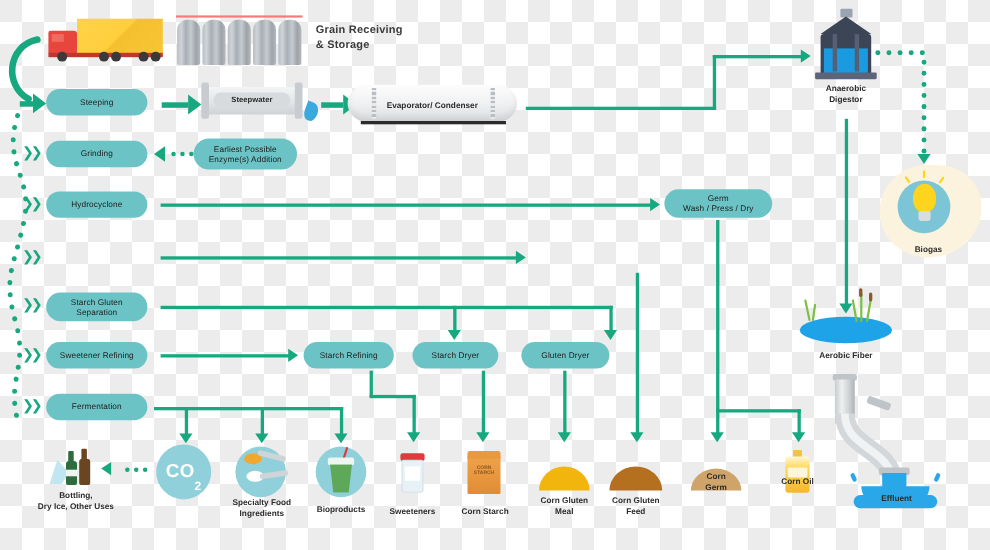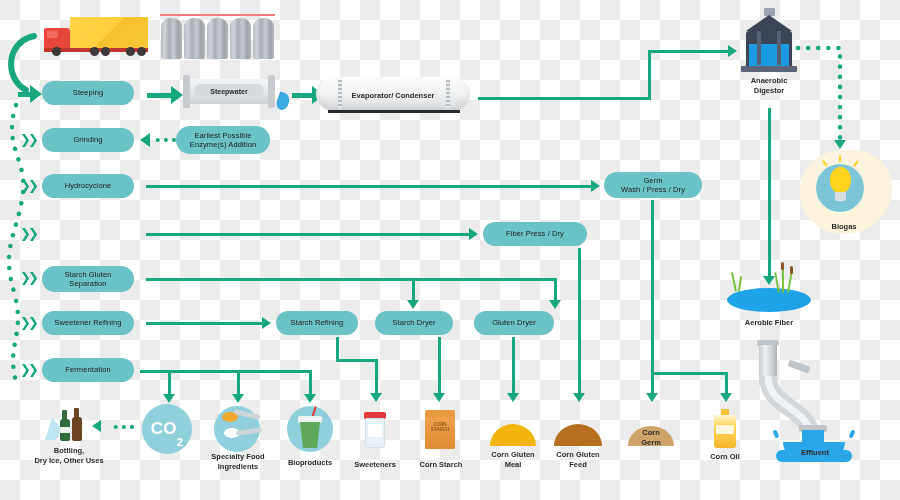--- a/index.html
+++ b/index.html
@@ -152,20 +152,22 @@
 
   <div>
     <div class="siloLine" style="left:160px;top:14px;width:115px;"></div>
     <div class="silo" style="left:161px;top:18px;width:21px;height:41px;"></div>
     <div class="silo" style="left:184px;top:18px;width:21px;height:41px;"></div>
     <div class="silo" style="left:207px;top:18px;width:21px;height:41px;"></div>
     <div class="silo" style="left:230px;top:18px;width:21px;height:41px;"></div>
     <div class="silo" style="left:253px;top:18px;width:21px;height:41px;"></div>
   </div>
 
+  <div class="hdr" style="left:287px;top:21px;">Grain Receiving
+&amp; Storage</div>
 
   <svg class="abs" style="left:0;top:30px;width:48px;height:70px;overflow:visible;">
     <path d="M34 6 C 6 12, 4 48, 26 60" stroke="#17a87f" stroke-width="6" fill="none" stroke-linecap="round"></path>
   </svg>
   <div class="fatR" style="left:18px;top:85px;">
     <div class="bar" style="width:12px;"></div>
       <div class="tip"></div>
   </div>
 
   <svg class="dotpath" style="width:60px;height:500px;">
@@ -238,21 +240,20 @@
     <div class="ln h" style="left:146px;top:185px;width:447px;"></div>
     <div class="arrowR" style="left:591px;top:180px;"></div>
   </div>
   <div class="pill" style="left:604px;top:172px;width:98px;height:26px;">Germ
 Wash / Press / Dry</div>
 
   <div>
     <div class="ln h" style="left:146px;top:233px;width:325px;"></div>
     <div class="arrowR" style="left:469px;top:228px;"></div>
   </div>
-  <div class="pill" style="left:483px;top:222px;width:104px;height:24px;">Fiber Press / Dry</div>
 
   <div>
     <div class="ln h" style="left:146px;top:278px;width:411px;"></div>
     <div class="ln v" style="left:412px;top:278px;height:24px;"></div>
     <div class="arrowD" style="left:407px;top:300px;"></div>
     <div class="ln v" style="left:554px;top:278px;height:24px;"></div>
     <div class="arrowD" style="left:549px;top:300px;"></div>
   </div>
 
   <div>
@@ -439,15 +440,15 @@
 
   <div class="mound" style="left:628px;top:426px;width:46px;height:20px;background:#cfa46a;"></div>
   <div class="lbl" style="left:621px;top:428px;width:60px;">Corn
 Germ</div>
 
   <div>
     <div class="abs" style="left:721px;top:409px;width:8px;height:8px;background:#f3c33a;border-radius:1px;"></div>
     <div class="oilBot" style="left:714px;top:415px;width:22px;height:33px;"></div>
     <div class="abs" style="left:716px;top:425px;width:18px;height:9px;background:#fdf6dd;border-radius:1px;"></div>
   </div>
-  <div class="lbl" style="left:695px;top:452px;width:60px;text-align:center;">Corn Oil</div>
+  <div class="lbl" style="left:695px;top:433px;width:60px;text-align:center;">Corn Oil</div>
 
 </div>
 
 </body></html>

